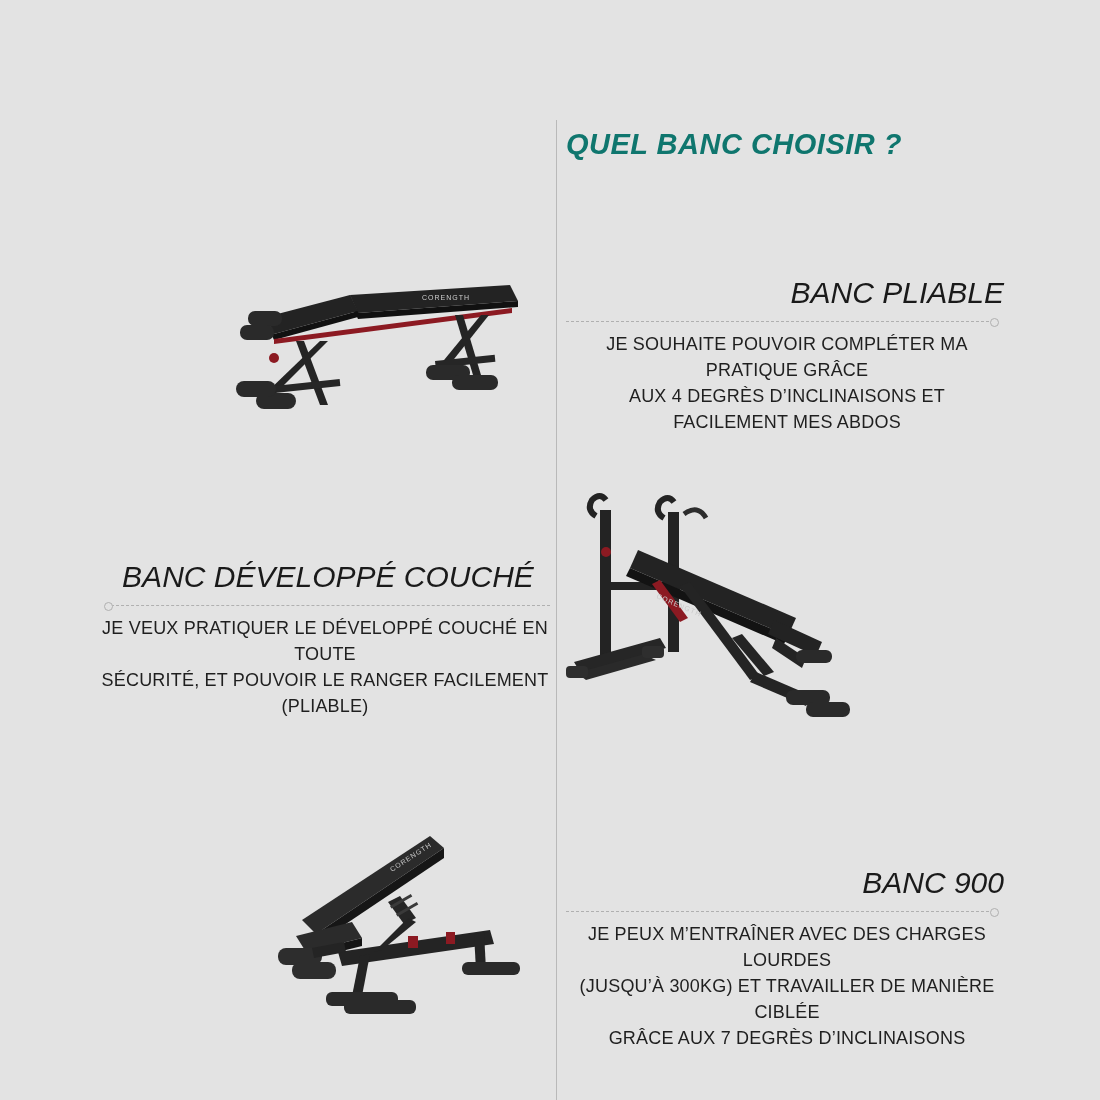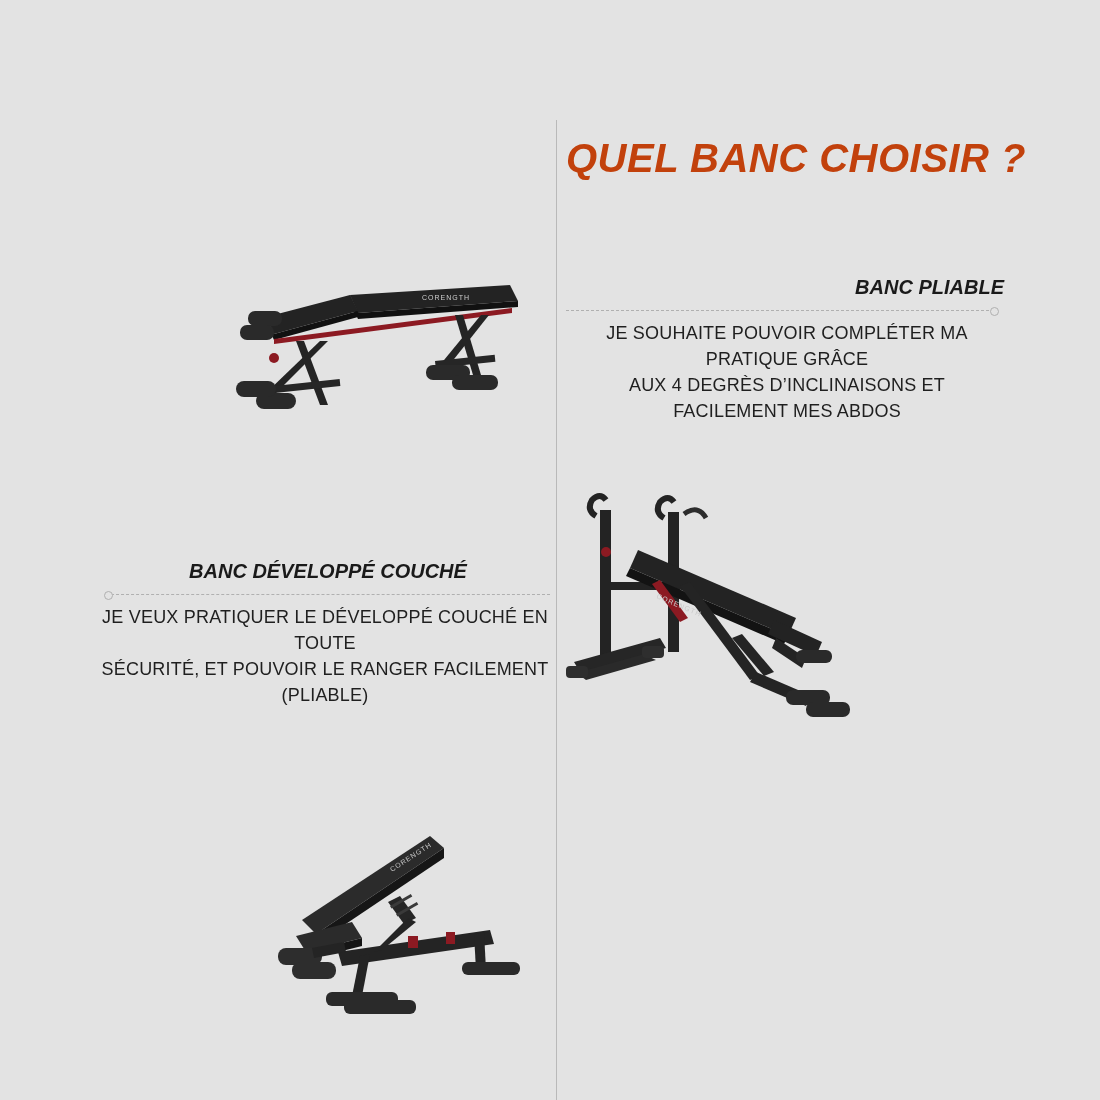--- a/index.html
+++ b/index.html
@@ -23,36 +23,36 @@
     top: 120px;
     width: 1px;
     height: 980px;
     background: #b9b9b9;
   }
 
   
   .main-title {
     position: absolute;
     left: 566px;
-    top: 136px;
-    font-size: 40px;
+    top: 128px;
+    font-size: 29px;
     font-weight: bold;
     font-style: italic;
     letter-spacing: 0.5px;
-    color: #c2410c;
+    color: #0f766e;
     white-space: nowrap;
   }
 
   
   .block {
     position: absolute;
   }
   .block .b-title {
-    font-size: 20px;
-    font-weight: bold;
+    font-size: 30px;
+    font-weight: normal;
     font-style: italic;
     color: #1a1a1a;
     white-space: nowrap;
     line-height: 1.1;
   }
   .block .b-desc {
     font-size: 18px;
     color: #1f1f1f;
     line-height: 1.45;
     letter-spacing: 0.2px;
@@ -224,14 +224,26 @@
       <rect x="104" y="190" width="72" height="14" rx="6" fill="#2a2a2a"></rect>
       <rect x="222" y="152" width="58" height="13" rx="6" fill="#2a2a2a"></rect>
 
       <rect x="38" y="138" width="44" height="17" rx="8" fill="#2d2d2d"></rect>
       <rect x="52" y="152" width="44" height="17" rx="8" fill="#2d2d2d"></rect>
 
       <polygon points="72,138 104,132 106,142 74,148" fill="#242424"></polygon>
     </svg>
   </div>
 
+  <div class="block right" style="left:566px; top:866px; width:442px;">
+    <div class="b-title">BANC 900</div>
+    <div style="position:relative; height:22px;">
+      <div class="rule" style="left:0px; top:12px; width:428px;"></div>
+      <div class="dot" style="left:424px; top:9px;"></div>
+    </div>
+    <div class="b-desc">
+      <div>JE PEUX M’ENTRAÎNER AVEC DES CHARGES LOURDES</div>
+      <div>(JUSQU’À 300KG) ET TRAVAILLER DE MANIÈRE CIBLÉE</div>
+      <div>GRÂCE AUX 7 DEGRÈS D’INCLINAISONS</div>
+    </div>
+  </div>
 
 </div>
 
 </body></html>

